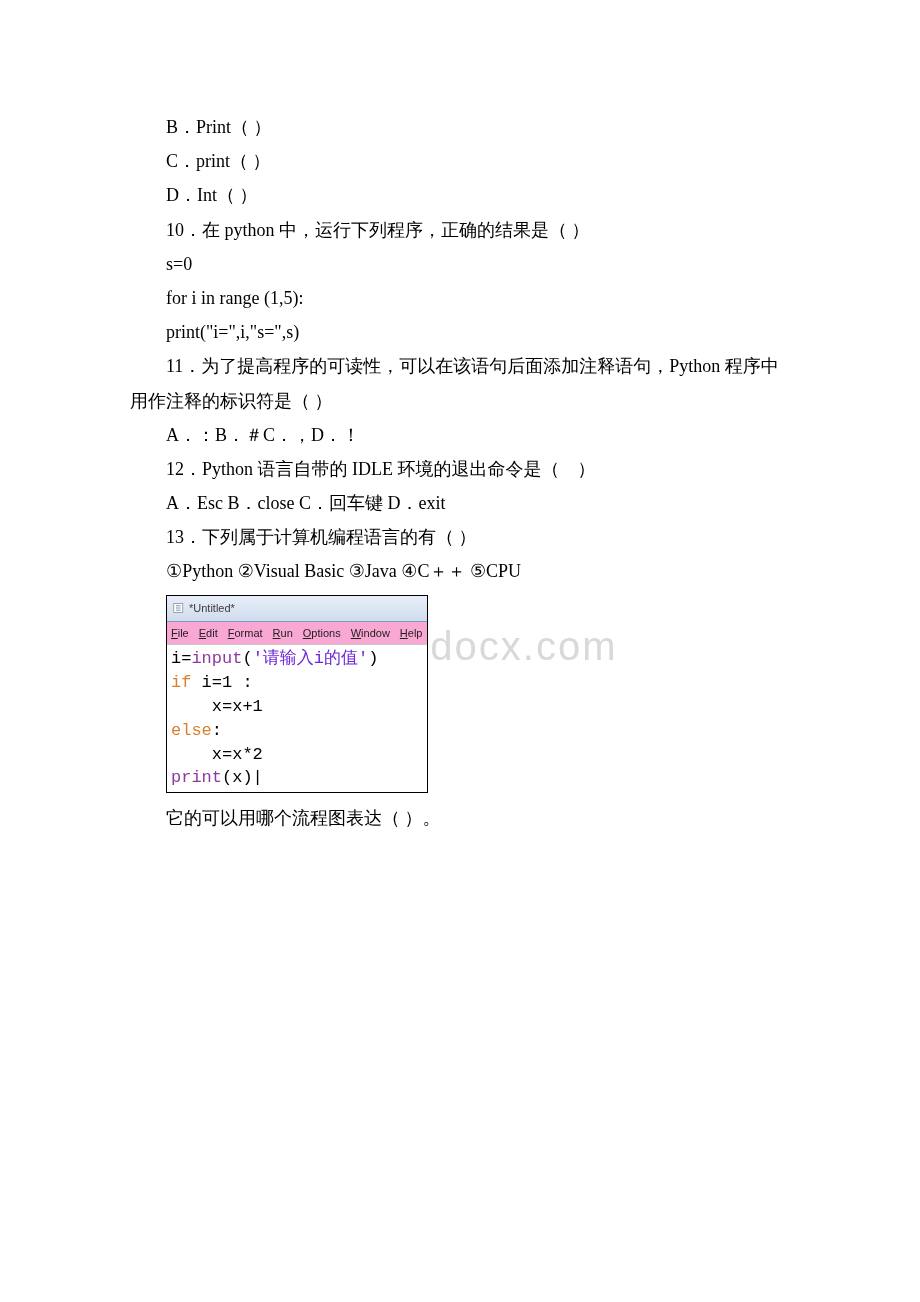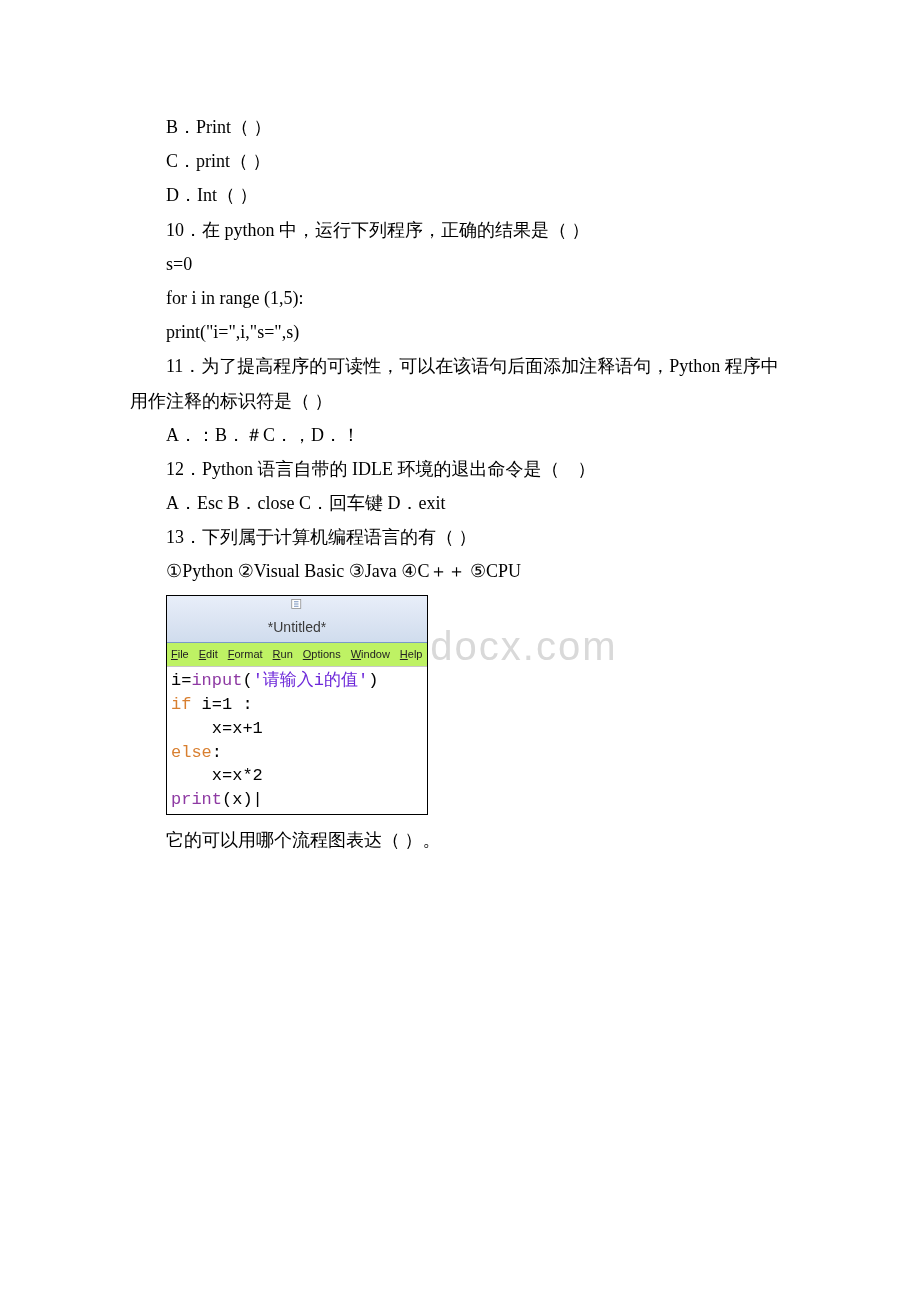--- a/index.html
+++ b/index.html
@@ -39,35 +39,34 @@
   .code-editor {
     margin-top: 6px;
     margin-left: 0;
     border: 1px solid #000;
     width: 260px;
     background: #fff;
   }
   .editor-title {
     background: linear-gradient(#e8eef9, #d0dced);
     border-bottom: 1px solid #7a9ac9;
-    font-size: 14px;
+    font-size: 11px;
     color: #3a3a3a;
     padding: 2px 6px;
     font-family: Tahoma, Arial, sans-serif;
     display: flex;
     align-items: center;
     gap: 4px;
-    flex-direction: column;
   }
   .editor-title svg {
     width: 12px;
     height: 12px;
   }
   .editor-menu {
-    background: #bef264;
+    background: #f9a8d4;
     border-bottom: 1px solid #c8c8c8;
     font-size: 11px;
     padding: 1px 4px;
     font-family: Tahoma, Arial, sans-serif;
     display: flex;
     gap: 10px;
     color: #222;
   }
   .editor-menu span {
     position: relative;

